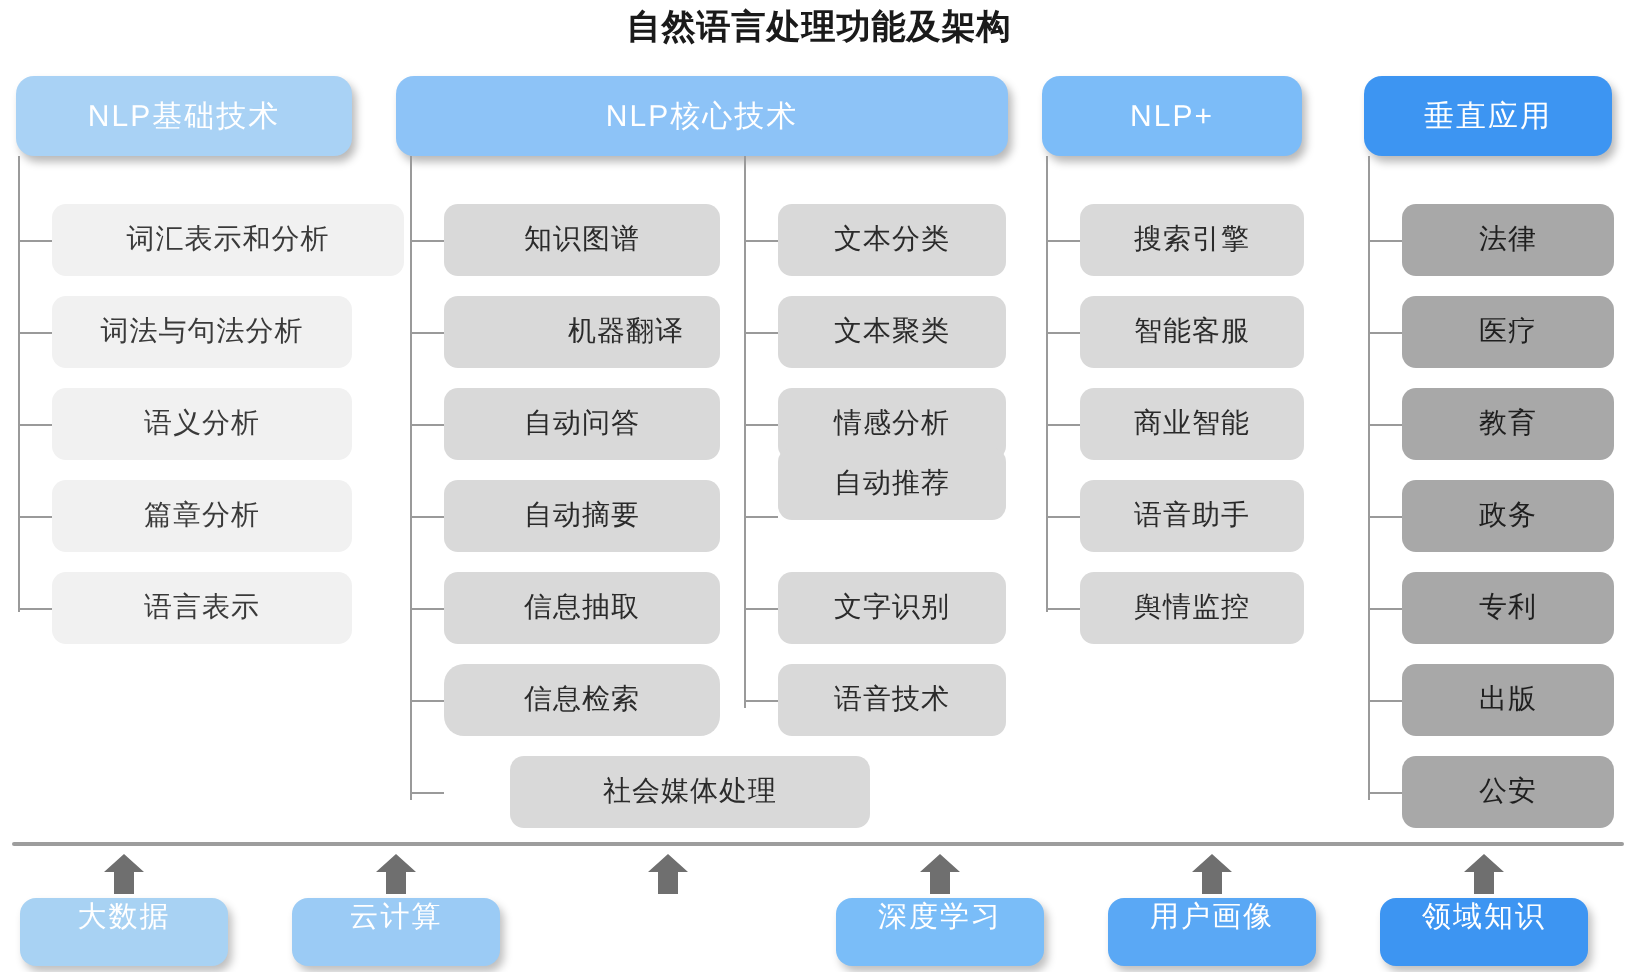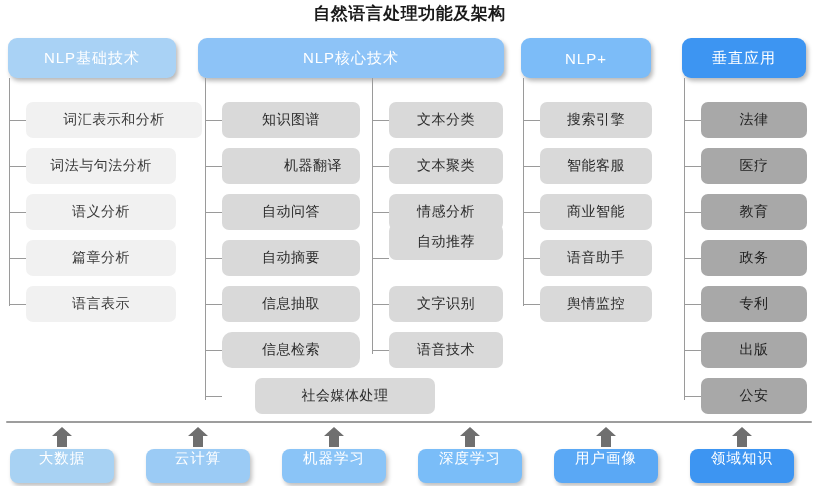--- a/index.html
+++ b/index.html
@@ -318,23 +318,20 @@
   <svg class="up-arrow" style="left:731px; top:427px;" viewBox="0 0 22 20">
       <polygon points="11,0 21,9 16,9 16,20 6,20 6,9 1,9" fill="#6f6f6f"></polygon>
     </svg>
 
   <div class="base-pill" style="left:10px; top:449px; width:104px; background:#a8d2f3;">
     <span>大数据</span>
   </div>
   <div class="base-pill" style="left:146px; top:449px; width:104px; background:#9bcbf5;">
     <span>云计算</span>
   </div>
-  <div class="base-pill" style="left:282px; top:449px; width:104px; background:#8ac4f7;">
-    <span>机器学习</span>
-  </div>
   <div class="base-pill" style="left:418px; top:449px; width:104px; background:#7abdf8;">
     <span>深度学习</span>
   </div>
   <div class="base-pill" style="left:554px; top:449px; width:104px; background:#5aa8f5;">
     <span>用户画像</span>
   </div>
   <div class="base-pill" style="left:690px; top:449px; width:104px; background:#3d95f2;">
     <span>领域知识</span>
   </div>
 

